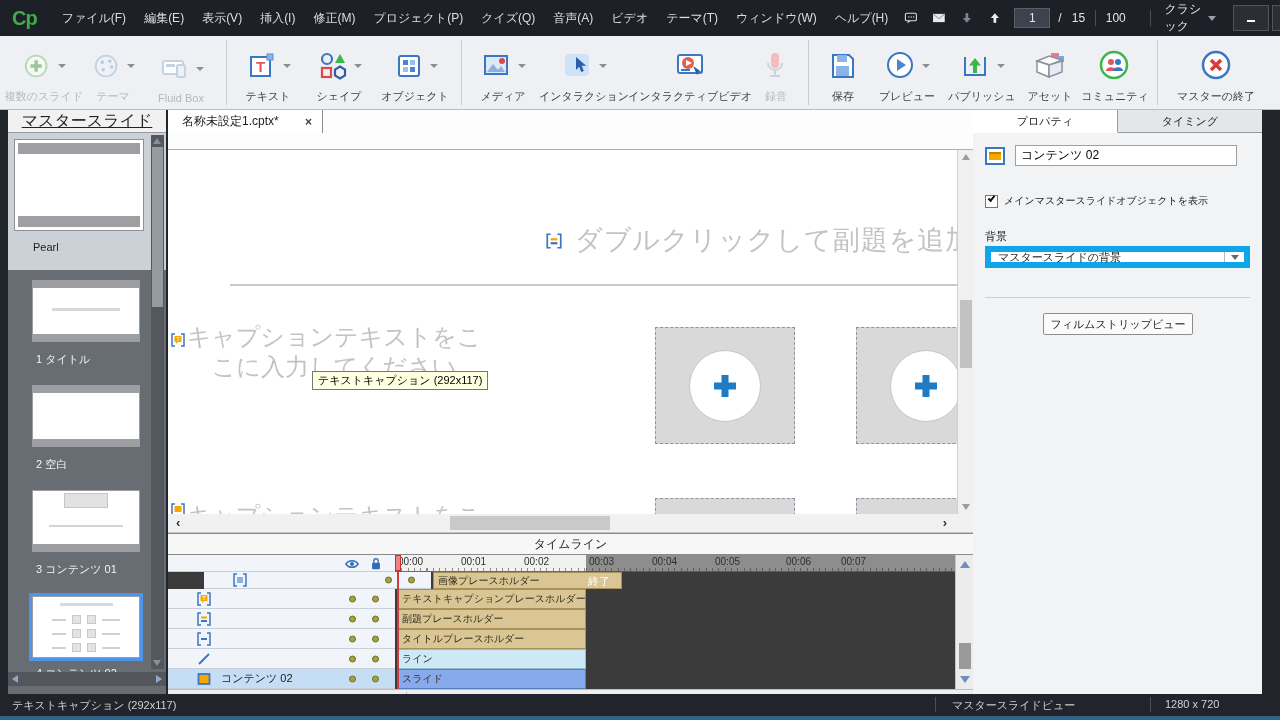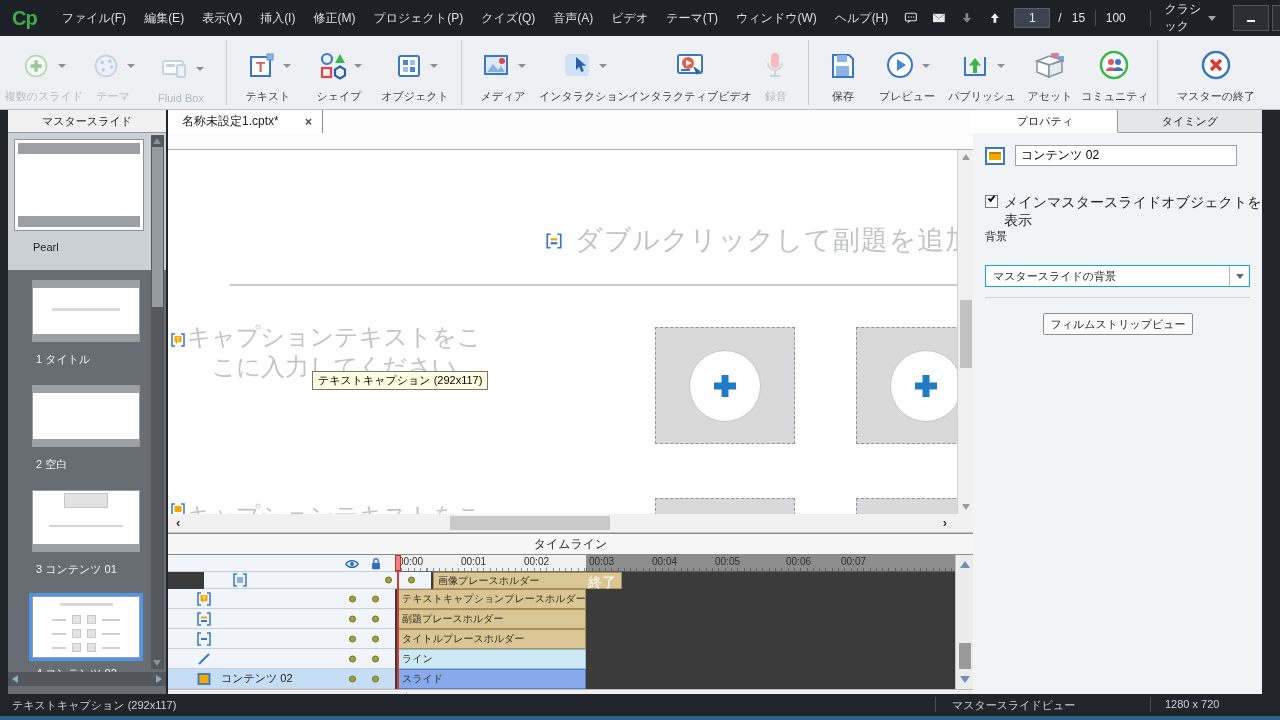--- a/index.html
+++ b/index.html
@@ -24,21 +24,21 @@
   #toolbar { position:absolute; left:0; top:36px; width:1280px; height:74px; background:#eef0f3; border-bottom:1px solid #b9bdc3; display:flex; align-items:stretch; padding-left:4px; }
   .tb { display:flex; flex-direction:column; align-items:center; justify-content:flex-end; padding-bottom:5px; cursor:default; }
   .tb .icorow { display:flex; align-items:center; height:42px; }
   .tb-label { font-size:11px; color:#3a3d42; margin-top:2px; white-space:nowrap; }
   .tb.disabled .tb-label { color:#b4b9bf; }
   .tb-sep { width:1px; background:#c8ccd1; margin:4px 6px; }
   .caret-sm { width:0; height:0; border-left:4px solid transparent; border-right:4px solid transparent; border-top:4px solid #8a8f96; margin-left:4px; }
 
   
   #left-panel { position:absolute; left:8px; top:110px; width:158px; height:584px; background:#686d73; overflow:hidden; }
-  #lp-header { height:23px; background:#f1f1f1; border-bottom:1px solid #9a9a9a; text-align:center; line-height:22px; font-size:11px; color:#222; }
+  #lp-header { height:23px; background:#f1f1f1; border-bottom:1px solid #9a9a9a; text-align:center; line-height:22px; font-size:16px; color:#222;text-decoration:underline; }
   #lp-main { height:137px; background:#cbd1d7; position:relative; }
   .mthumb { position:absolute; background:#fff; border:1px solid #8d9096; display:flex; flex-direction:column; justify-content:space-between; }
   .band { background:#9d9fa2; }
   .lp-label { position:absolute; font-size:11px; }
   .lp-item-thumb { position:absolute; left:24px; width:108px; height:62px; background:#fff; border:1px solid #9a9da2; display:flex; flex-direction:column; justify-content:space-between; overflow:hidden; }
   .lp-item-thumb.selected { outline:3px solid #4e94e8; }
   .lp-list-label { color:#f2f3f5; }
   #lp-vscroll { position:absolute; right:2px; top:25px; width:13px; height:534px; background:#54585e; }
   #lp-vthumb { position:absolute; left:1px; top:12px; width:11px; height:160px; background:#969ba2; }
   .lp-arrow { position:absolute; left:2px; width:0; height:0; border-left:4.5px solid transparent; border-right:4.5px solid transparent; }
@@ -86,21 +86,21 @@
   .tbar.slide { background:#86aaec; border-color:#5a7fc0; }
   .tdark { flex:1; background:#3b3b3b; }
   #ruler { position:absolute; left:227px; top:0; width:560px; height:17px; }
   #ruler-light { position:absolute; left:0; top:0; width:191px; height:17px; background:#f1f1f1; border-bottom:1px solid #6a6a6a;
      background-image:repeating-linear-gradient(90deg,#8a8a8a 0 1px,transparent 1px 6.3px); background-size:100% 4px; background-position:0 13px; background-repeat:no-repeat; background-color:#f1f1f1; }
   #ruler-dark { position:absolute; left:191px; top:0; width:369px; height:17px; background:#8d8d8d; border-bottom:1px solid #5a5a5a;
      background-image:repeating-linear-gradient(90deg,#5f5f5f 0 1px,transparent 1px 6.3px); background-size:100% 4px; background-position:0 13px; background-repeat:no-repeat; background-color:#8d8d8d; }
   .rlab { position:absolute; top:1px; font-size:10px; color:#2e2e2e; }
   #playhead-line { position:absolute; left:229px; top:0; width:2px; height:134px; background:#d03c3c; }
   #playhead-head { position:absolute; left:227px; top:0; width:6px; height:16px; background:#ef8383; border:1px solid #c03030; }
-  #end-marker { position:absolute; left:420px; top:19px; color:#fff; font-size:14px; }
+  #end-marker { position:absolute; left:420px; top:19px; color:#fff; font-size:11px; }
   #tl-vscroll { position:absolute; right:0; top:0; width:18px; height:134px; background:#ececec; border-left:1px solid #c4c4c4; }
   #tl-vthumb { position:absolute; left:3px; top:88px; width:12px; height:26px; background:#9a9a9a; }
   .tlv-arrow { position:absolute; left:4px; width:0; height:0; border-left:5px solid transparent; border-right:5px solid transparent; }
 
   #tl-controls { position:relative; height:22px; background:#efefef; border-top:1px solid #bdbdbd; }
   .ctl { position:absolute; top:4px; }
   .ctl-val { font-size:10px; color:#555; }
   #zoom-slider { position:absolute; left:432px; top:10px; width:88px; height:3px; background:#bbb; border:1px solid #a0a0a0; }
   #zoom-handle { position:absolute; left:78px; top:-7px; width:11px; height:13px; background:#fff; border:1px solid #8f8f8f; clip-path:polygon(50% 0,100% 40%,100% 100%,0 100%,0 40%); }
   #tl-hthumb { position:absolute; left:542px; top:5px; width:225px; height:12px; background:#8f8f8f; }
@@ -109,23 +109,23 @@
   #right-panel { position:absolute; left:973px; top:110px; width:289px; height:584px; background:#f2f3f5; }
   #rp-tabs { height:23px; display:flex; border-bottom:1px solid #9a9a9a;align-items:flex-end; }
   .rp-tab { flex:1; text-align:center; line-height:22px; font-size:11px; color:#222; }
   .rp-tab.active { background:#fff; border-right:1px solid #9a9a9a; border-bottom:1px solid #fff; margin-bottom:-1px; }
   .rp-tab.inactive { background:#e4e6e8; }
   #rp-nameicon { position:absolute; left:12px; top:14px; width:20px; height:18px; border:2px solid #3a78c2; background:#fff; }
   #rp-nameicon .inner { position:absolute; left:2px; top:3px; width:12px; height:8px; background:#f5a800; border-top:2px solid #c87f00; }
   #rp-name { position:absolute; left:42px; top:12px; width:222px; height:21px; border:1px solid #a0a0a0; background:#fff; font-size:12px; padding:0 5px; font-family:inherit; }
   #rp-check { position:absolute; left:12px; top:62px; width:13px; height:13px; background:#fff; border:1px solid #777; }
   #rp-check .mark { position:absolute; left:2px; top:0px; width:7px; height:4px; border-left:2px solid #111; border-bottom:2px solid #111; transform:rotate(-50deg); }
-  #rp-check-label { position:absolute; left:31px; top:61px; font-size:14px; color:#222; }
+  #rp-check-label { position:absolute; left:31px; top:61px; font-size:10px; color:#222; }
   #rp-bg-label { position:absolute; left:12px; top:96px; font-size:11px; color:#222; }
-  #rp-select { position:absolute; left:12px; top:132px; width:265px; height:22px; background:#fff; border:1px solid #0ea5e9; display:flex; align-items:center; }
+  #rp-select { position:absolute; left:12px; top:113px; width:265px; height:22px; background:#fff; border:6px solid #0ea5e9; display:flex; align-items:center; }
   #rp-select .val { font-size:11px; color:#222; padding-left:7px; flex:1; }
   #rp-select .dd { width:20px; height:100%; border-left:1px solid #b8b8b8; display:flex; align-items:center; justify-content:center; }
   #rp-hr { position:absolute; left:12px; top:164px; width:265px; height:1px; background:#cfcfcf; }
   #rp-button { position:absolute; left:70px; top:180px; width:150px; height:22px; background:#fbfbfb; border:1px solid #8e8e8e; border-radius:2px; font-size:11px; color:#222; text-align:center; line-height:20px; }
 
   
   #statusbar { position:absolute; left:0; top:694px; width:1280px; height:26px; background:#21242a; }
   #statusbar .blue-strip { position:absolute; left:0; bottom:0; width:100%; height:4px; background:#2f6288; }
   .sb-text { position:absolute; top:4px; font-size:11px; color:#cfd2d6; }
   .sb-sep { position:absolute; top:3px; width:1px; height:15px; background:#4a4e55; }

